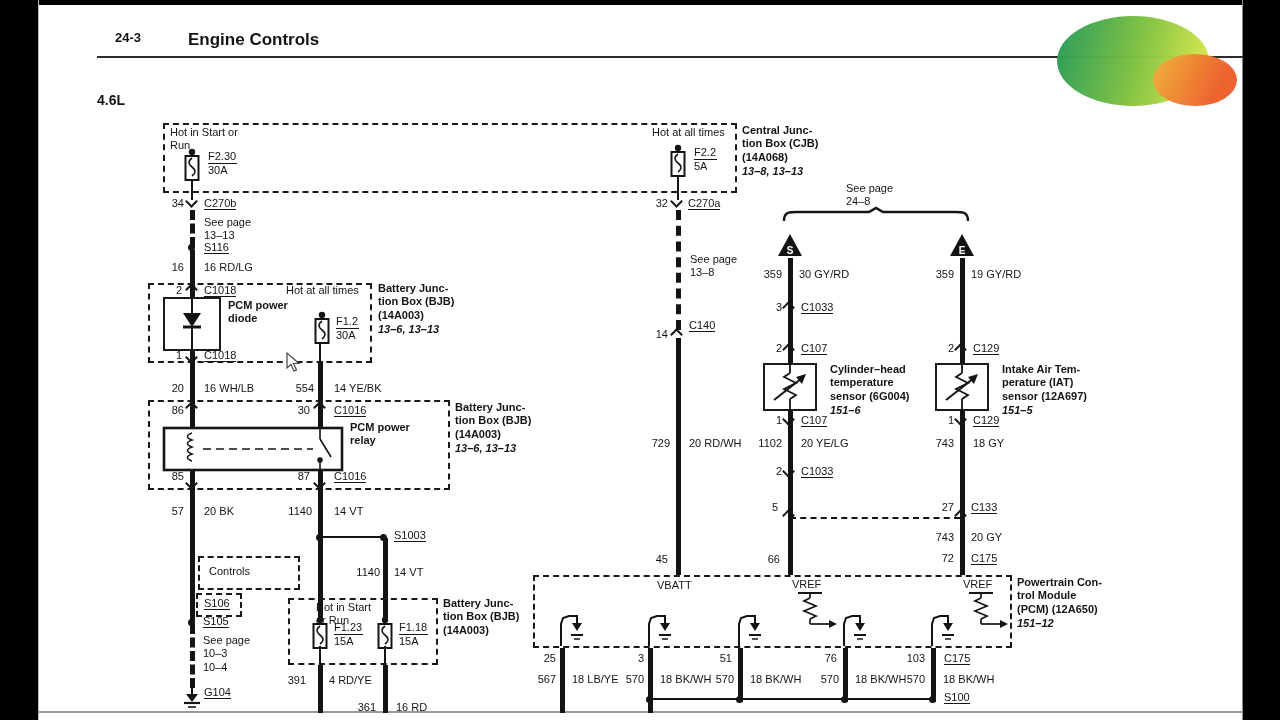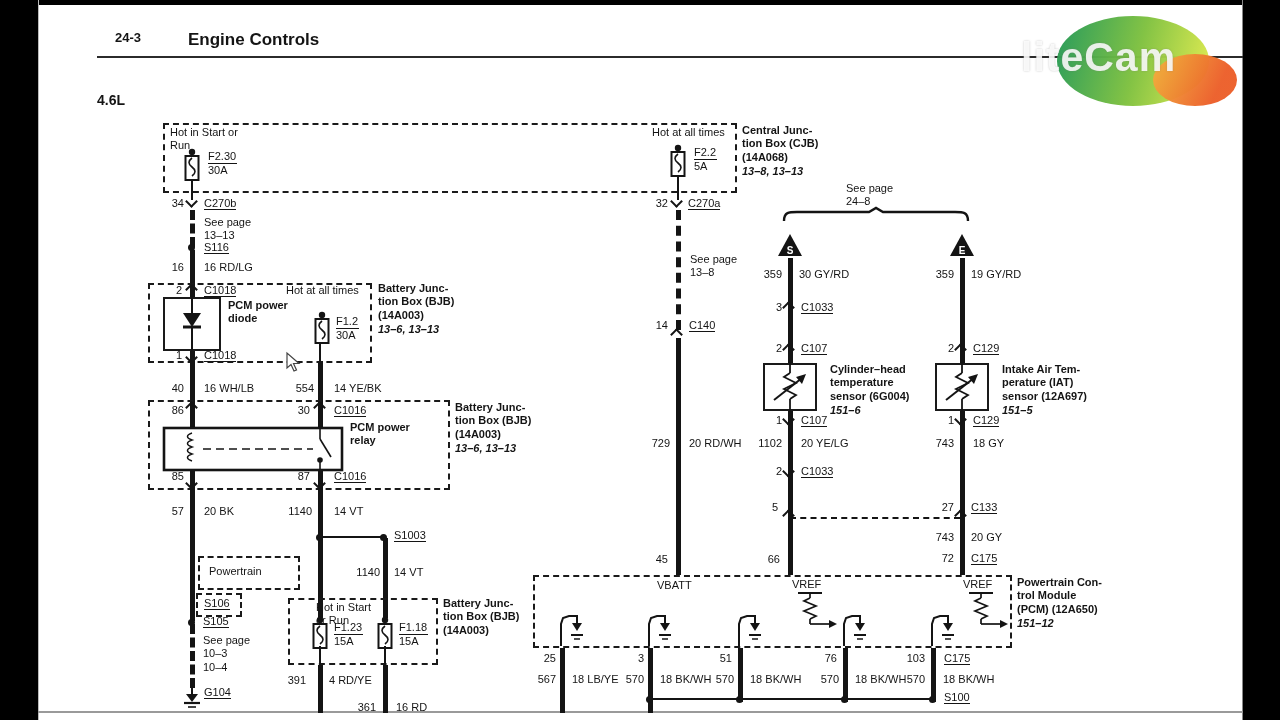--- a/index.html
+++ b/index.html
@@ -91,21 +91,20 @@
 <div class="hline" style="left:38px;top:711px;width:1205px;height:2px;background:#9a9a9a"></div>
 
 <div class="t b" style="left:115px;top:30px;font-size:13px">24-3</div>
 <div class="t b" style="left:188px;top:30px;font-size:17px">Engine Controls</div>
 <div class="hrule" style="left:97px;top:56px;width:1146px;height:2px"></div>
 <div class="t b" style="left:97px;top:92px;font-size:14px">4.6L</div>
 
 <div id="logo">
   <div class="blob1"></div>
   <div class="blob2"></div>
-  <div class="ltext">liteCam</div>
 </div>
 
 <div class="dbox" style="left:163px;top:123px;width:574px;height:70px"></div>
 <div class="t" style="left:170px;top:126px">Hot in Start or
 Run</div>
 <svg class="sym" style="left:184px;top:148px" width="16" height="34">
       <use href="#fuse"></use>
     </svg>
 <div class="frac" style="left:208px;top:150px">
   <span class="ftop">F2.30</span>
@@ -163,21 +162,21 @@
 (14A003)</div>
 <div class="t b i" style="left:378px;top:323px">13–6, 13–13</div>
 
 <svg class="sym" style="left:286px;top:352px" width="14" height="20">
   <polygon points="1,1 1,16 5,12.5 8,19 10.5,18 7.5,11.5 13,11.5" fill="#fff" stroke="#444" stroke-width="1.2"></polygon>
 </svg>
 
 <div class="wire" style="left:190px;top:351px;height:76px"></div>
 <div class="wthin" style="left:319px;top:343px;height:20px"></div>
 <div class="wire" style="left:318px;top:361px;height:66px"></div>
-<div class="t r" style="left:160px;top:382px;width:24px">40</div>
+<div class="t r" style="left:160px;top:382px;width:24px">20</div>
 <div class="t" style="left:204px;top:382px">16 WH/LB</div>
 <div class="t r" style="left:284px;top:382px;width:30px">554</div>
 <div class="t" style="left:334px;top:382px">14 YE/BK</div>
 
 <div class="dbox" style="left:148px;top:400px;width:302px;height:90px"></div>
 <div class="t r" style="left:164px;top:404px;width:20px">86</div>
 <div class="cu" style="left:187px;top:403px"></div>
 <div class="t r" style="left:286px;top:404px;width:24px">30</div>
 <div class="cu" style="left:315px;top:403px"></div>
 <div class="t" style="left:334px;top:404px"><span class="u">C1016</span></div>
@@ -211,21 +210,21 @@
 
 <div class="hline" style="left:322px;top:536px;width:61px;height:2px"></div>
 <div class="dot" style="left:316px;top:534px"></div>
 <div class="dot" style="left:380px;top:534px"></div>
 <div class="t" style="left:394px;top:529px"><span class="u">S1003</span></div>
 <div class="wire" style="left:383px;top:538px;height:80px"></div>
 <div class="t r" style="left:352px;top:566px;width:28px">1140</div>
 <div class="t" style="left:394px;top:566px">14 VT</div>
 
 <div class="dbox" style="left:198px;top:556px;width:102px;height:34px"></div>
-<div class="t" style="left:209px;top:565px">Powertrain</div>
+<div class="t" style="left:209px;top:565px">Controls</div>
 <div class="dbox" style="left:196px;top:593px;width:46px;height:24px"></div>
 <div class="t" style="left:204px;top:597px"><span class="u">S106</span></div>
 <div class="dot" style="left:188px;top:619px"></div>
 <div class="t" style="left:203px;top:615px"><span class="u">S105</span></div>
 <div class="wired" style="left:190px;top:624px;height:64px"></div>
 <div class="t" style="left:203px;top:634px">See page
 10–3
 10–4</div>
 <svg class="sym" style="left:183px;top:688px" width="18" height="20">
       <use href="#gnd"></use>
@@ -261,21 +260,21 @@
 <div class="t r" style="left:342px;top:701px;width:34px">361</div>
 <div class="t" style="left:396px;top:701px">16 RD</div>
 
 <div class="wthin" style="left:677px;top:176px;height:24px"></div>
 <div class="t r" style="left:646px;top:197px;width:22px">32</div>
 <div class="cd" style="left:672px;top:197px"></div>
 <div class="t" style="left:688px;top:197px"><span class="u">C270a</span></div>
 <div class="wired" style="left:676px;top:210px;height:120px"></div>
 <div class="t" style="left:690px;top:253px">See page
 13–8</div>
-<div class="t r" style="left:646px;top:319px;width:22px">14</div>
+<div class="t r" style="left:646px;top:328px;width:22px">14</div>
 <div class="cu" style="left:672px;top:330px"></div>
 <div class="t" style="left:689px;top:319px"><span class="u">C140</span></div>
 <div class="wire" style="left:676px;top:338px;height:237px"></div>
 <div class="t r" style="left:642px;top:437px;width:28px">729</div>
 <div class="t" style="left:689px;top:437px">20 RD/WH</div>
 <div class="t r" style="left:644px;top:553px;width:24px">45</div>
 
 <div class="t" style="left:846px;top:182px">See page
 24–8</div>
 <svg class="sym" style="left:783px;top:206px" width="186" height="16">

